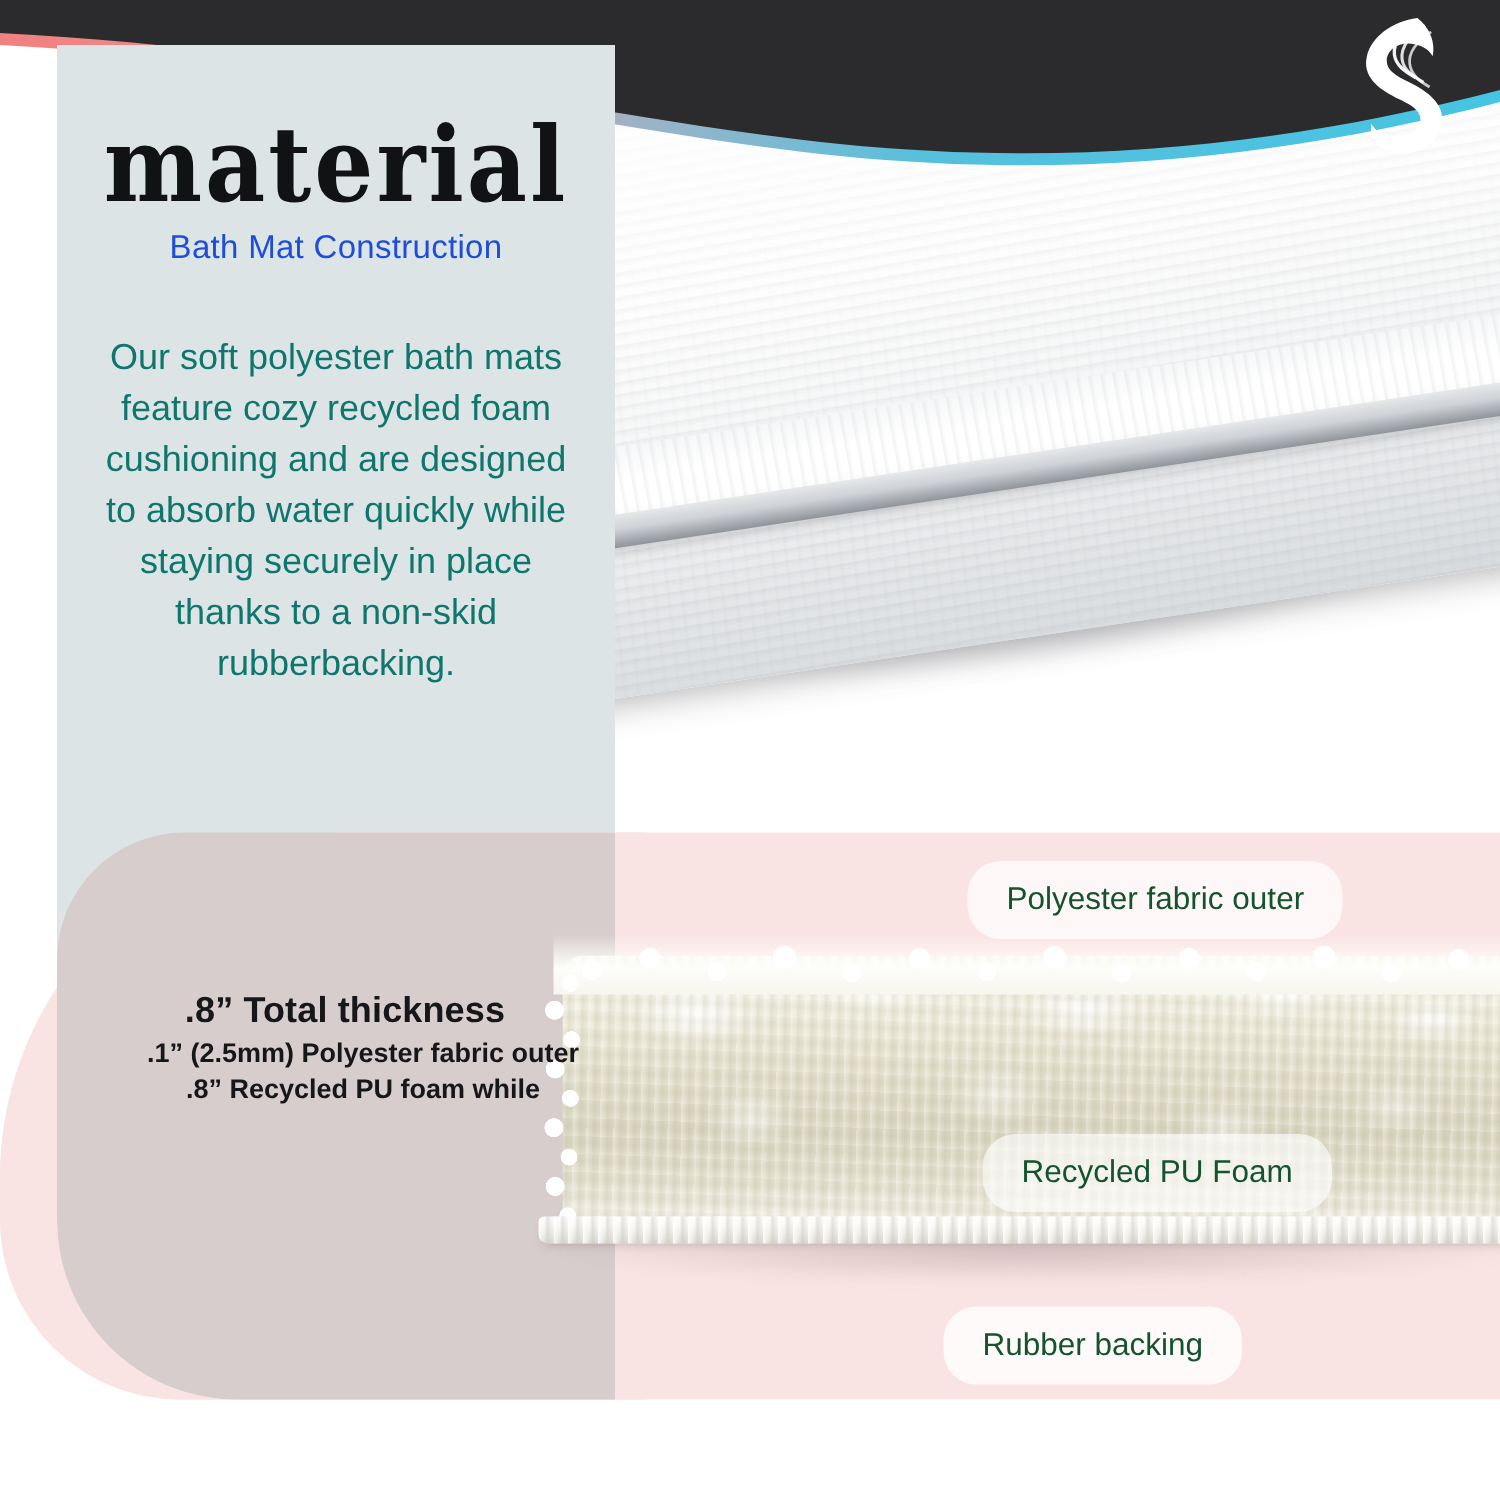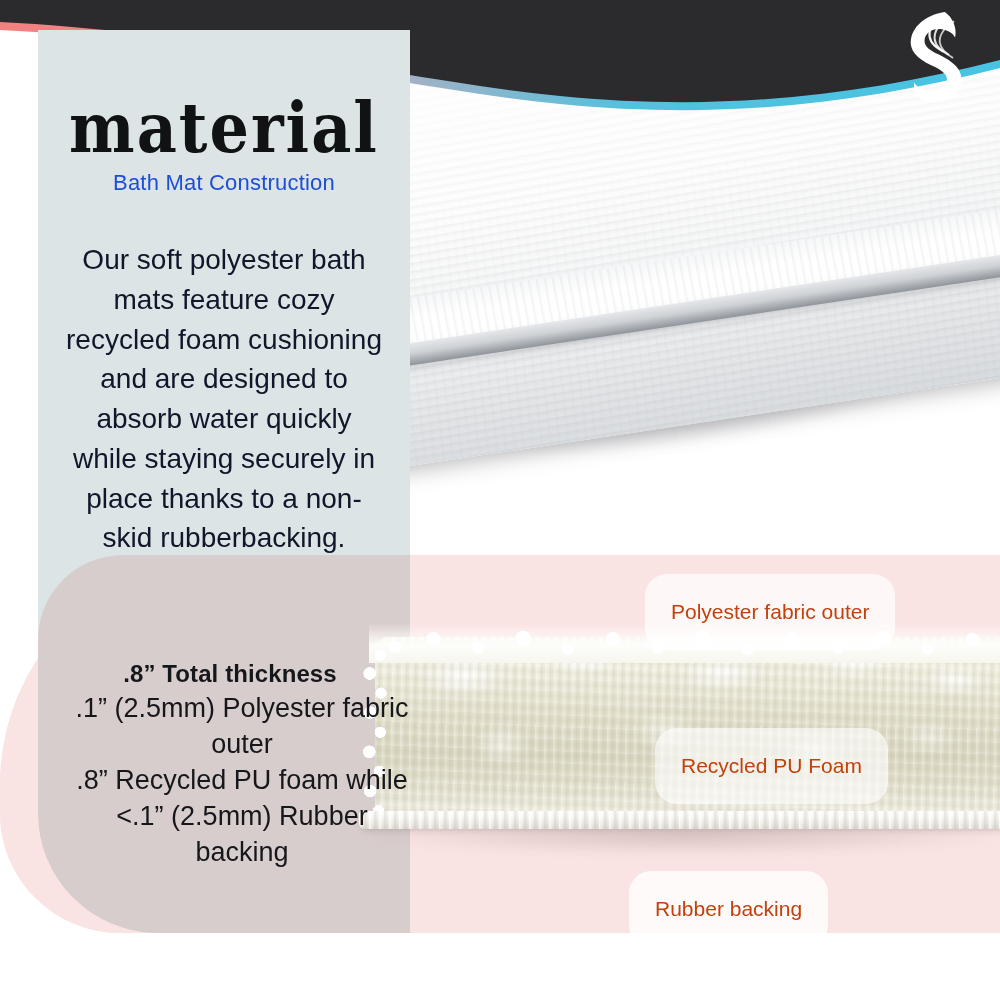--- a/index.html
+++ b/index.html
@@ -79,39 +79,39 @@
     transform:rotate(-8.5deg);
     border-radius:0 0 10px 10px;
     background:linear-gradient(180deg,#e6e8ea 0%,#cfd2d6 45%,#8f949a 100%);
   }
 
   
   .left-panel{
     position:absolute;left:38px;top:30px;width:372px;height:610px;
     background:#dce4e5;
   }
-  .panel-inner{padding:64px 16px 0 16px;text-align:center;}
+  .panel-inner{padding:46px 16px 0 16px;text-align:center;}
   .title{
     font-family:"DejaVu Serif", serif;
     font-weight:700;
     font-size:62px;
     line-height:1;
     letter-spacing:2px;
     color:#111214;
     margin:0 0 6px 0;
     transform:scaleY(1.12);
     transform-origin:top center;
   }
   .subtitle{
     font-size:22px;color:#1d4ed8;margin:14px 0 0 0;letter-spacing:.2px;
     font-weight:400;
   }
   .body-copy{
     margin:44px 8px 0 8px;
-    font-size:28px;line-height:1.42;color:#0f172a;font-weight:400;
+    font-size:24px;line-height:1.42;color:#0f766e;font-weight:400;
   }
 
   
   .pink-band{
     position:absolute;left:0px;top:555px;width:1000px;height:378px;
     background:#fae3e3;
     border-top-left-radius:230px;
     border-bottom-left-radius:120px;
     overflow:visible;
   }
@@ -133,21 +133,21 @@
     border-bottom-left-radius:120px;
     pointer-events:none;
   }
 
   
   .specs{
     position:absolute;left:38px;top:660px;width:372px;
     text-align:center;color:#16171b;
   }
   .specs .spec-total{font-size:24px;font-weight:700;margin-bottom:3px;letter-spacing:.1px;padding-left:12px;}
-  .specs .spec-line{font-size:27px;line-height:1.33;font-weight:400;padding-left:36px;}
+  .specs .spec-line{font-size:18px;line-height:1.33;font-weight:700;padding-left:36px;}
 
   
   .xsec{
     position:absolute;left:345px;top:615px;width:660px;height:245px;
   }
   .xsec-shadow{
     position:absolute;left:20px;top:200px;width:640px;height:40px;
     background:radial-gradient(ellipse at 50% 50%, rgba(150,130,130,.35) 0%, rgba(250,227,227,0) 72%);
     filter:blur(4px);
   }
@@ -218,25 +218,25 @@
     position:absolute;left:14px;top:196px;width:650px;height:18px;border-radius:4px 4px 6px 6px;overflow:hidden;
     background:repeating-linear-gradient(90deg,
       rgba(255,255,255,.8) 0px, rgba(255,255,255,0) 4px,
       rgba(190,186,178,.35) 6px, rgba(255,255,255,0) 10px);
   }
 
   
   .pill{
     position:absolute;
     display:flex;align-items:center;justify-content:center;
-    height:44px;padding:16px 26px;border-radius:22px;
-    font-size:21px;color:#c2410c;white-space:nowrap;font-weight:400;
+    height:44px;padding:4px 26px;border-radius:22px;
+    font-size:21px;color:#14532d;white-space:nowrap;font-weight:400;
   }
   .pill-a{left:645px;top:574px;background:rgba(255,255,255,.72);}
-  .pill-b{left:655px;top:728px;background:rgba(255,255,255,.62);}
+  .pill-b{left:655px;top:756px;background:rgba(255,255,255,.62);}
   .pill-c{left:629px;top:871px;background:rgba(255,255,255,.80);}
 </style>
 </head>
 <body>
 
 <div class="stage">
 
   <div class="hero-photo">
     <div class="mat-shadow"></div>
     <div class="mat-body"></div>
@@ -323,20 +323,19 @@
     <div class="xsec-top"></div>
     <div class="xsec-left"></div>
     <div class="xsec-rubber"></div>
     <div class="xsec-rubber-tex"></div>
   </div>
 
   <div class="specs">
     <div class="spec-total">.8” Total thickness</div>
     <div class="spec-line">.1” (2.5mm) Polyester fabric outer</div>
     <div class="spec-line">.8” Recycled PU foam while</div>
-    <div class="spec-line">&lt;.1” (2.5mm) Rubber backing</div>
   </div>
 
   <div class="pill pill-a">Polyester fabric outer</div>
   <div class="pill pill-b">Recycled PU Foam</div>
   <div class="pill pill-c">Rubber backing</div>
 
 </div>
 
 </body></html>

